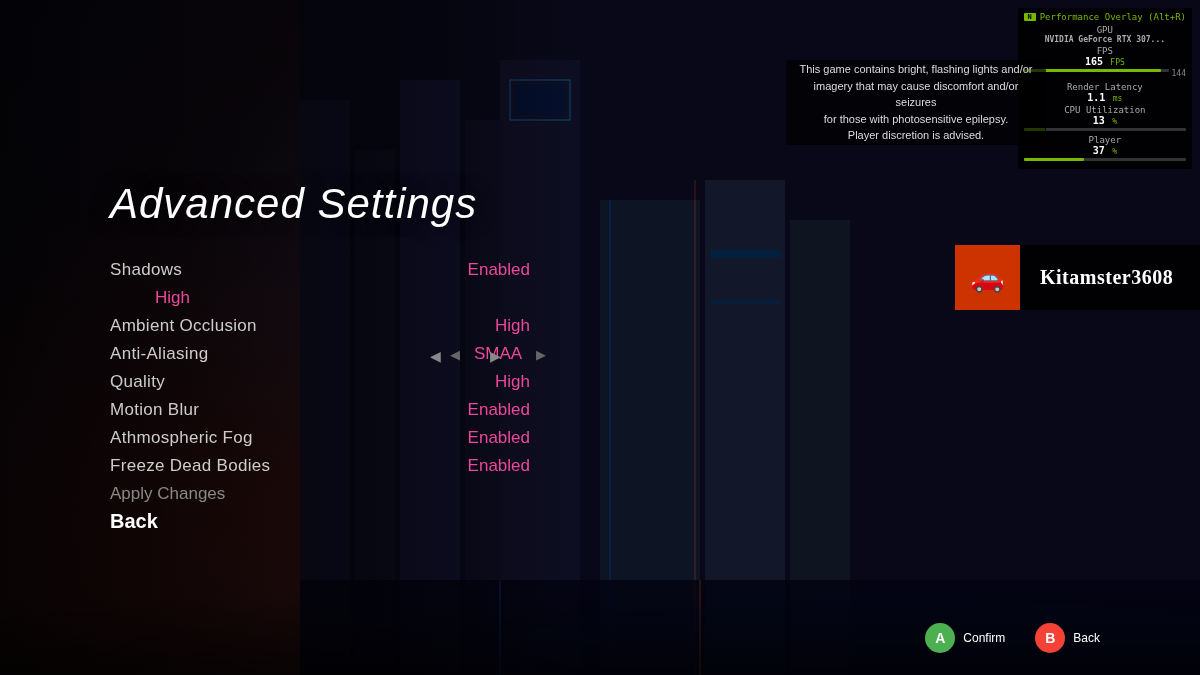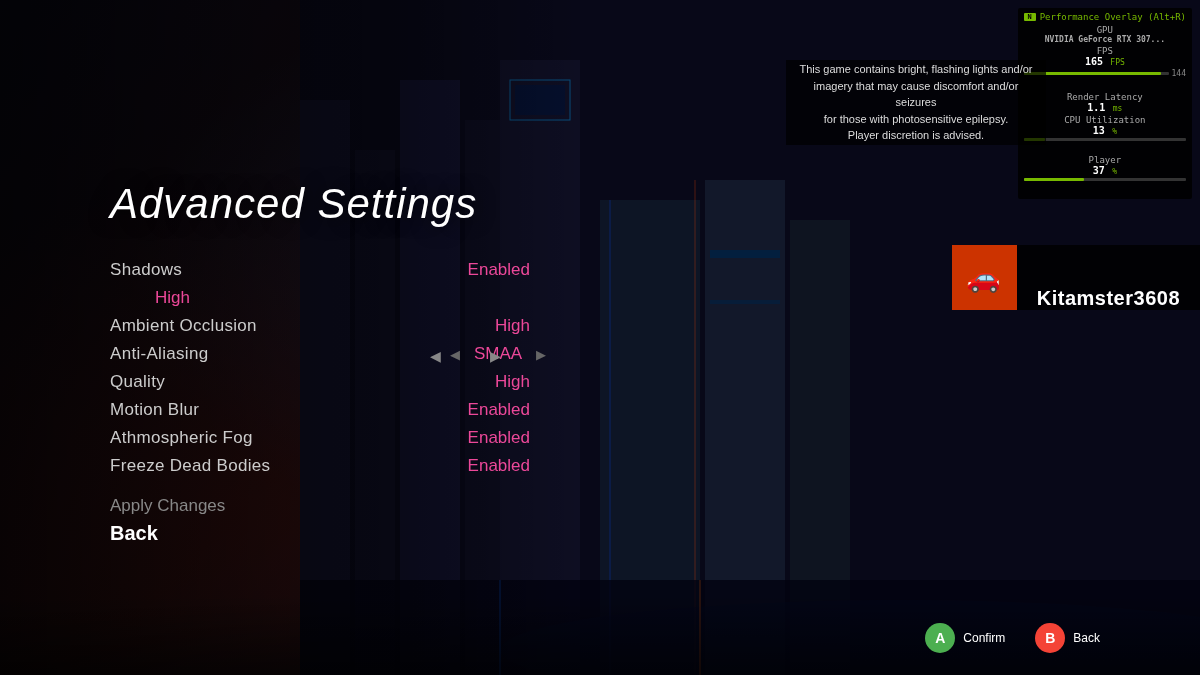--- a/index.html
+++ b/index.html
@@ -101,23 +101,22 @@
     }
 
     .perf-unit {
       color: #77b900;
       font-size: 8px;
       margin-left: 2px;
     }
 
     .perf-bar-row {
       display: flex;
-      align-items: center;
       gap: 3px;
-      margin-bottom: 14px;
+      margin-bottom: 4px;
     }
 
     .perf-bar-bg {
       flex: 1;
       height: 3px;
       background: #333;
       border-radius: 1px;
     }
 
     .perf-bar-fill {
@@ -164,22 +163,23 @@
 
     .car-icon {
       font-size: 28px;
     }
 
     .player-name-bg {
       background: rgba(0,0,0,0.8);
       padding: 0 20px;
       height: 65px;
       display: flex;
-      align-items: flex-end;
+      align-items: center;
       min-width: 180px;
+      font-family: Liberation Serif, serif;
     }
 
     .player-name {
       color: #fff;
       font-size: 20px;
       font-weight: 600;
       letter-spacing: 0.5px;
     }
 
     
@@ -247,21 +247,20 @@
 
     .settings-row.active-row::after {
       content: '▶';
       left: 380px;
     }
 
     
     .apply-changes {
       color: #888;
       font-size: 17px;
-      margin-top: 12px;
       padding: 4px 0;
       cursor: pointer;
     }
 
     .back-option {
       color: #fff;
       font-size: 20px;
       font-weight: 600;
       padding: 2px 0;
       cursor: pointer;

